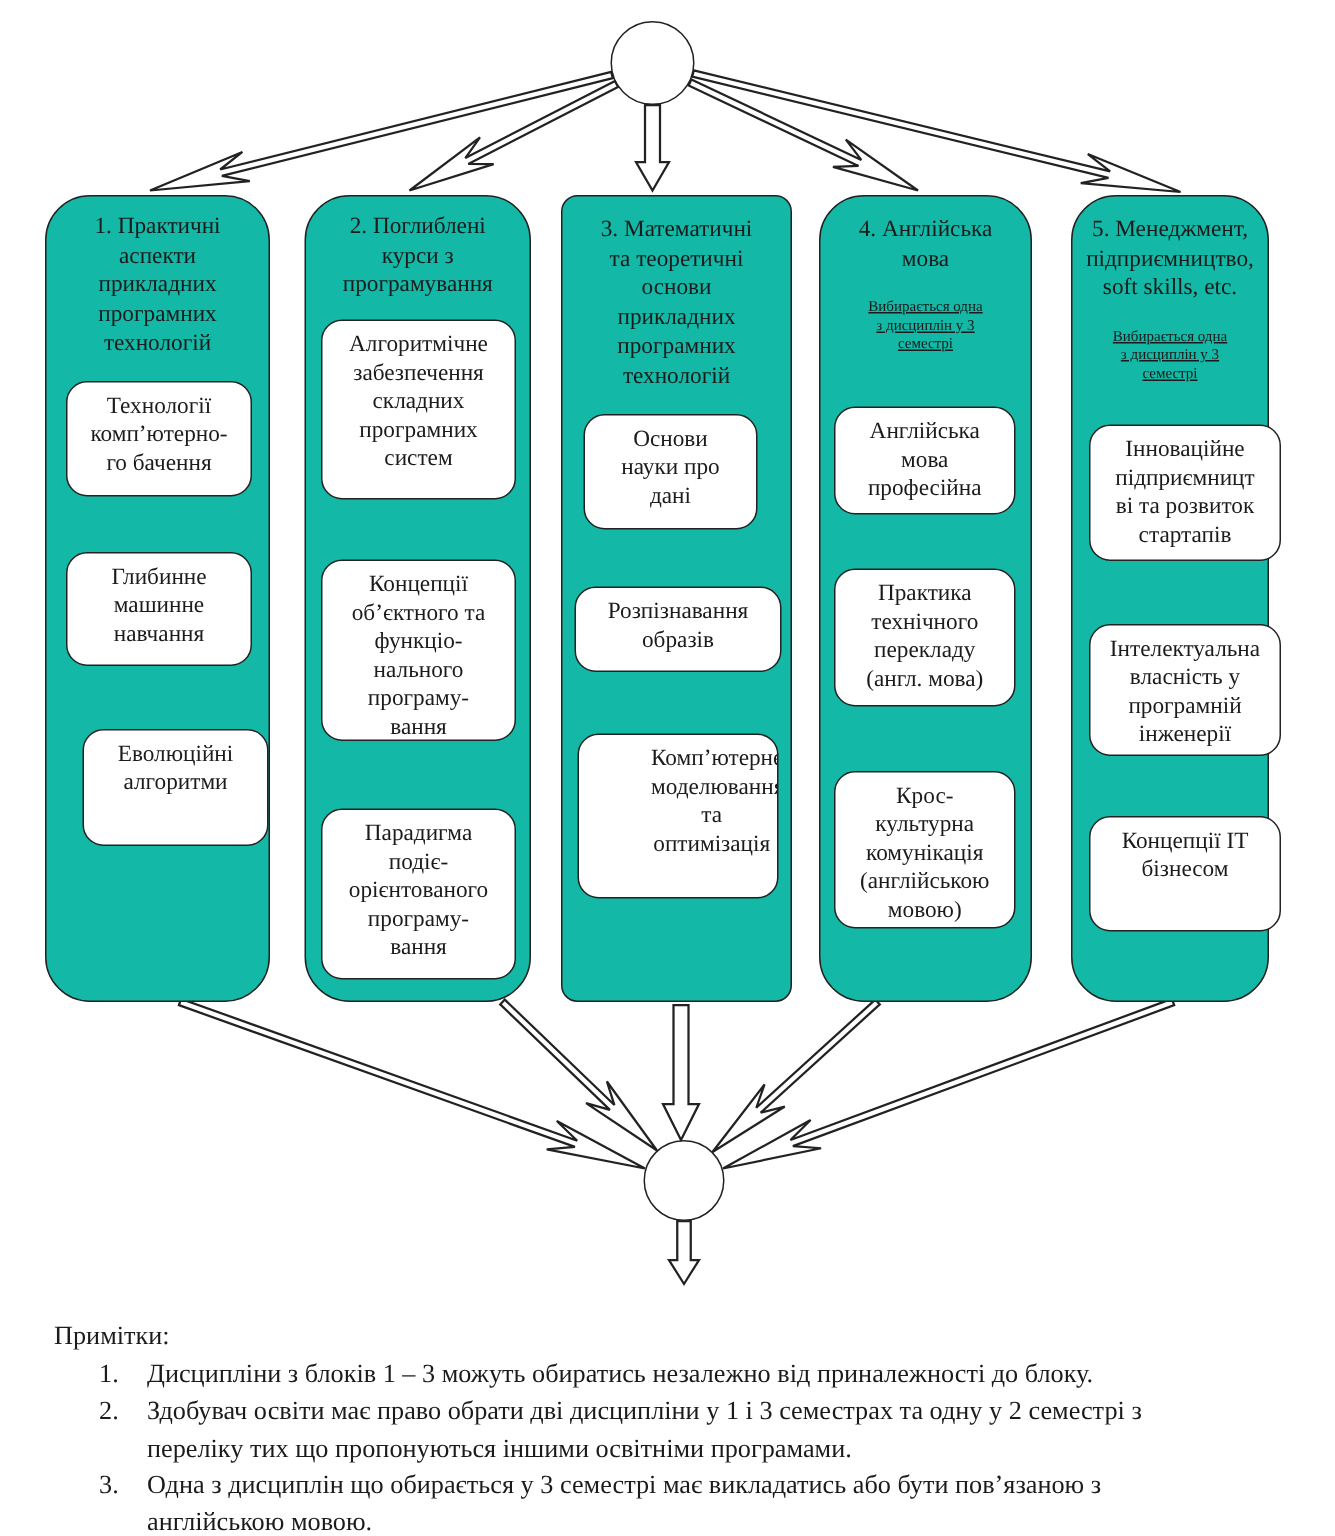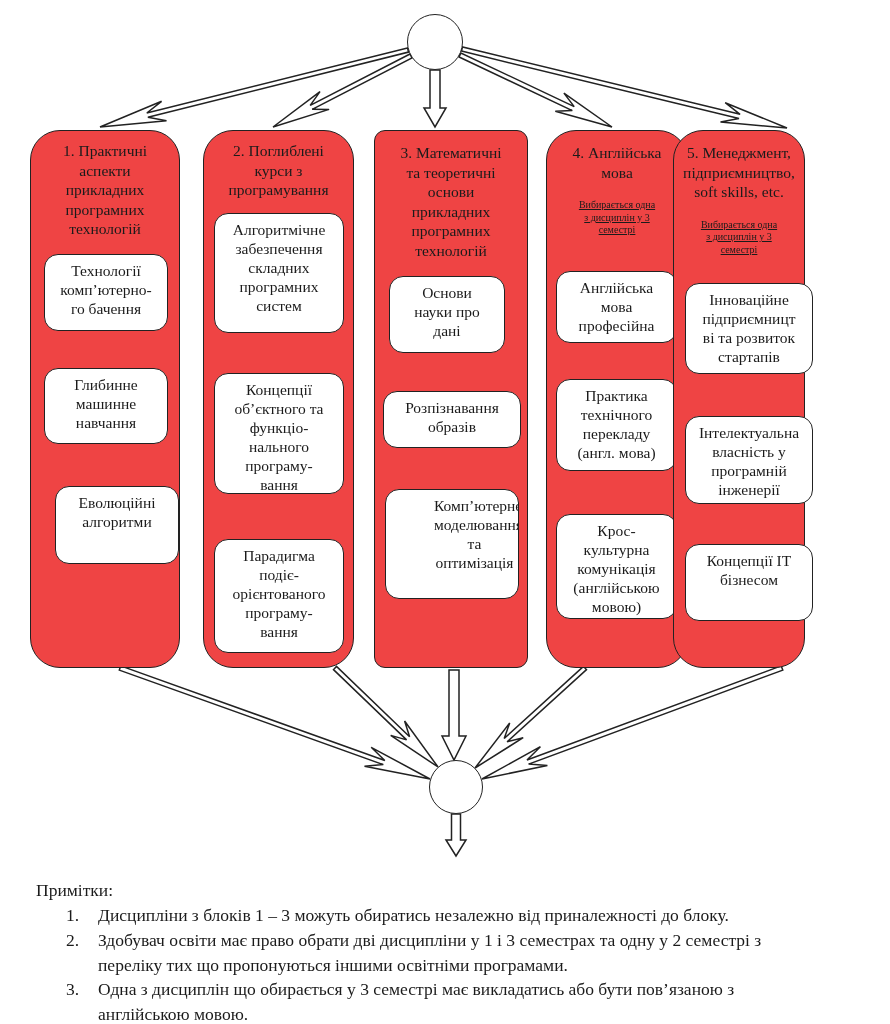--- a/index.html
+++ b/index.html
@@ -5,21 +5,21 @@
   html,body{margin:0;padding:0;background:#ffffff;}
   #stage{
     position:relative;width:890px;height:1024px;background:#ffffff;overflow:hidden;
     font-family:"Liberation Serif","DejaVu Serif",serif;color:#1b1b1b;
   }
   .node-circle{
     position:absolute;border:1.6px solid #222;border-radius:50%;background:#fff;box-sizing:border-box;
   }
   #arrow-layer{position:absolute;left:0;top:0;width:890px;height:1024px;}
   .col{
-    position:absolute;border:1.6px solid #222;border-radius:30px;background:#ef4444;box-sizing:border-box;
+    position:absolute;border:1.6px solid #222;border-radius:30px;background:#14b8a6;box-sizing:border-box;
   }
   .col-title{
     margin:0;padding:0 6px;text-align:center;font-size:15.5px;line-height:1.26;
     white-space:pre-line;font-weight:normal;
   }
   .col-subtitle{
     margin:17px 0 0 0;padding:0 4px;text-align:center;font-size:10px;line-height:1.26;white-space:pre-line;text-decoration:underline;
   }
   .col-subtitle:empty{display:none;}
   .dbox{
@@ -132,21 +132,21 @@
 технічного
 перекладу
 (англ. мова)</div>
     <div class="dbox" style="left:9px;top:383px;width:121px;height:105px;">Крос-
 культурна
 комунікація
 (англійською
 мовою)</div>
   </div>
 
-  <div class="col" style="left:673px;top:130px;width:132px;height:538px;">
+  <div class="col" style="left:714px;top:130px;width:132px;height:538px;">
     <p class="col-title" style="margin-top:12px;">5. Менеджмент,
 підприємництво,
 soft skills, etc.</p>
     <p class="col-subtitle">Вибирається одна
 з дисциплін у 3
 семестрі</p>
     <div class="dbox" style="left:11px;top:152px;width:128px;height:91px;">Інноваційне
 підприємницт
 ві та розвиток
 стартапів</div>

